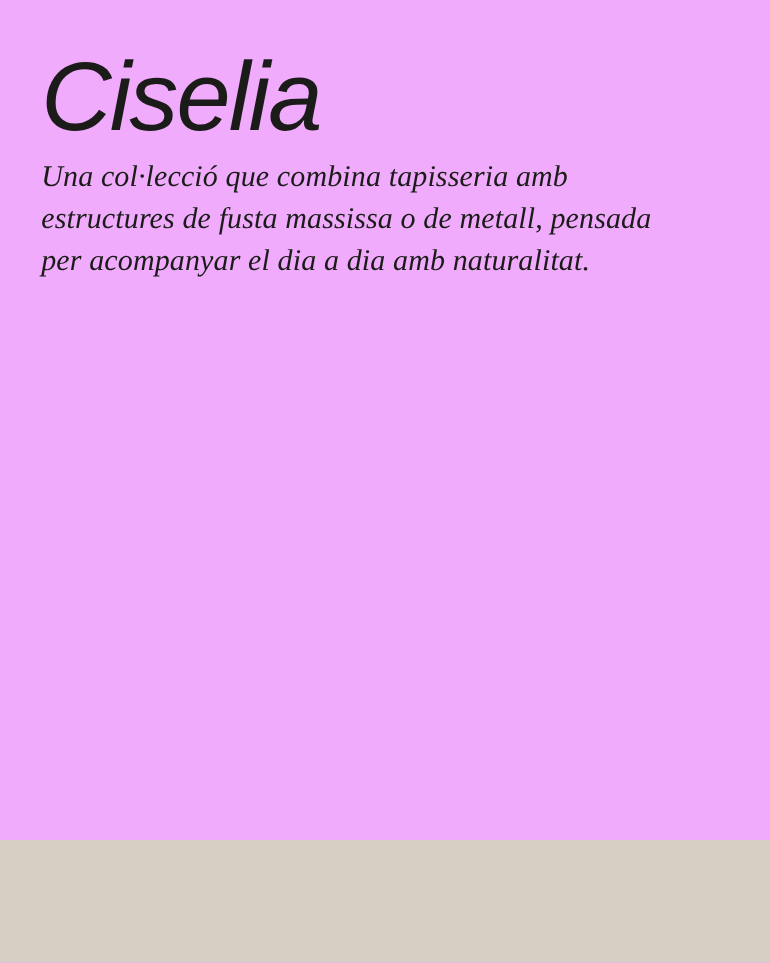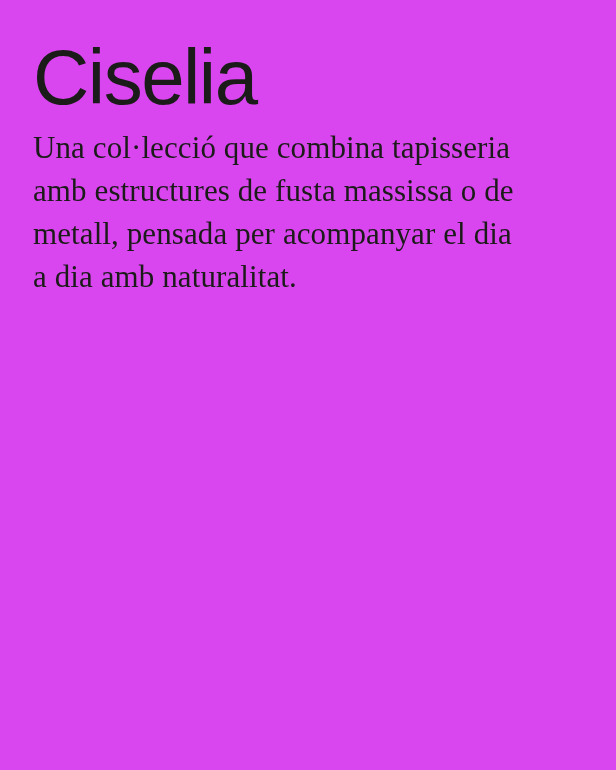--- a/index.html
+++ b/index.html
@@ -9,43 +9,44 @@
   body {
     width: 616px;
     height: 770px;
     background: #d6d0c4;
     font-family: "Liberation Sans", sans-serif;
     overflow: hidden;
   }
   .page {
     position: relative;
     width: 616px;
-    height: 770px;
-    background: #d946ef;
+    height: 672px;
+    background: #f0abfc;
     box-sizing: border-box;
+    font-style: italic;
   }
   .content {
     position: absolute;
     left: 33px;
     top: 40px;
     right: 40px;
   }
   .title {
     font-family: "Liberation Sans", sans-serif;
     font-size: 78px;
     line-height: 0.95;
     font-weight: 400;
     letter-spacing: -1.5px;
     color: #1b1b19;
     margin: 0 0 12px 0;
     white-space: nowrap;
   }
   .description {
     font-family: "Liberation Serif", serif;
-    font-size: 31px;
+    font-size: 24px;
     line-height: 1.39;
     color: #1b1b19;
     margin: 0;
     max-width: 500px;
     letter-spacing: 0.1px;
   }
 </style>
 </head>
 <body>
 

